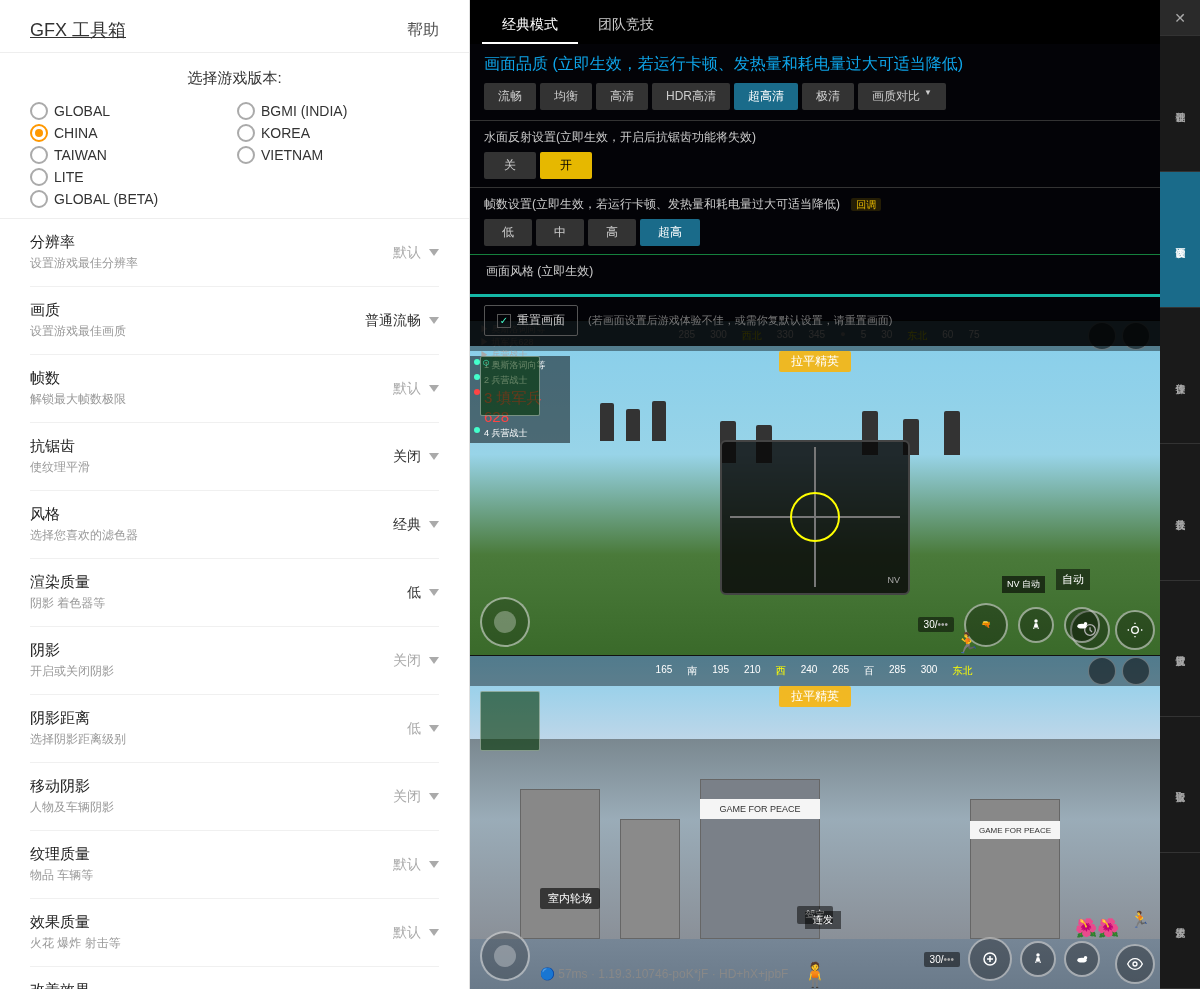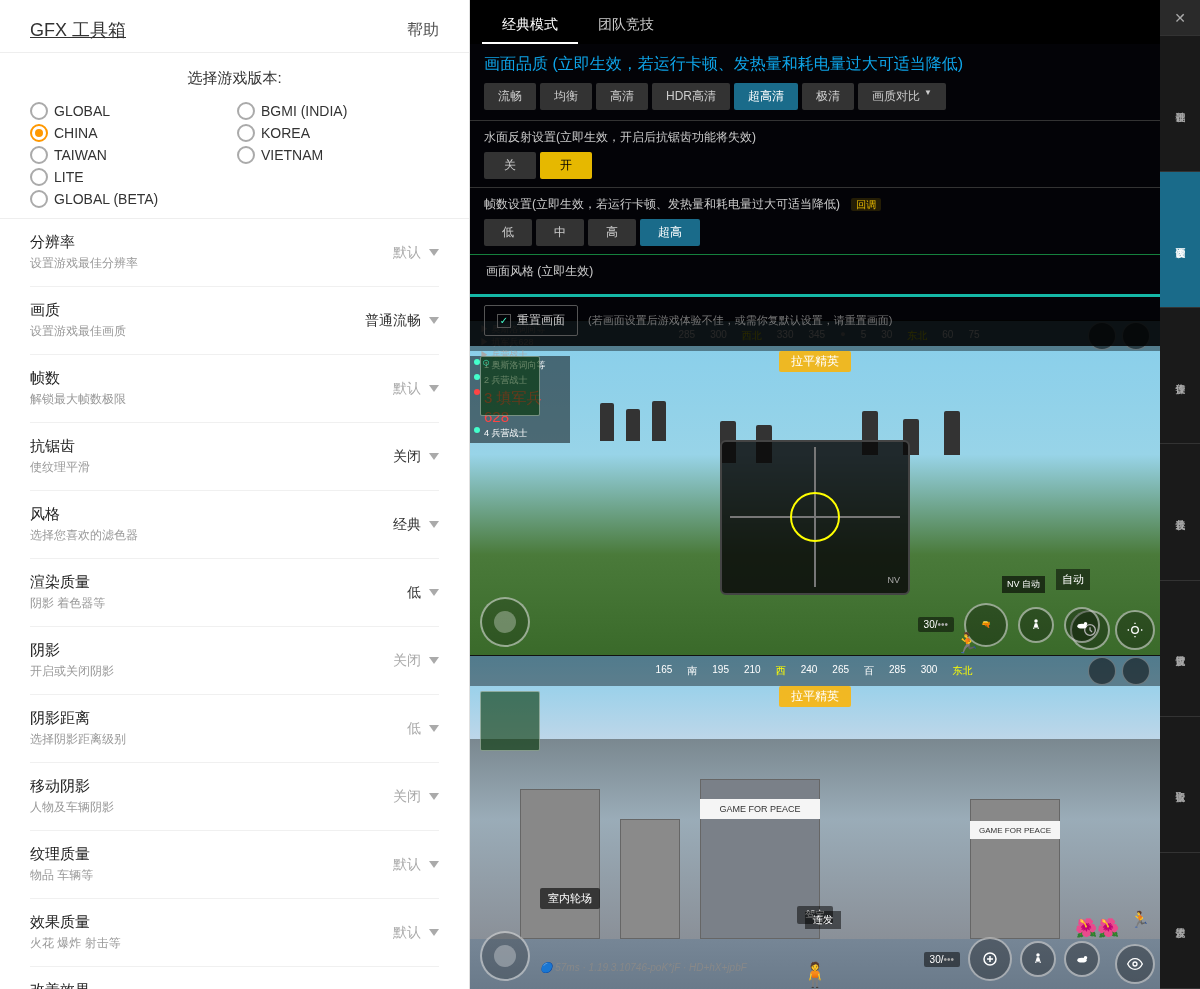--- a/index.html
+++ b/index.html
@@ -996,18 +996,18 @@
         <div class="action-circle">
           <svg width="16" height="16" viewBox="0 0 24 24" fill="none" stroke="#fff" stroke-width="2">
               <path d="M1 12s4-8 11-8 11 8 11 8-4 8-11 8-11-8-11-8z"></path>
               <circle cx="12" cy="12" r="3"></circle>
             </svg>
         </div>
       </div>
 
       <div style="position:absolute; bottom:60px; right:10px; color:#fff; font-size:16px;">🏃</div>
 
-      <div style="position:absolute; bottom:16px; left:70px; color:#888; font-size:10px;font-style:italic;">
+      <div style="position:absolute; bottom:8px; left:70px; color:#888; font-size:12px;">
         🔵 57ms · 1.19.3.10746-poK*jF · HD+hX+jpbF
       </div>
     </div>
   </div>
 </div>
 
 </body></html>

